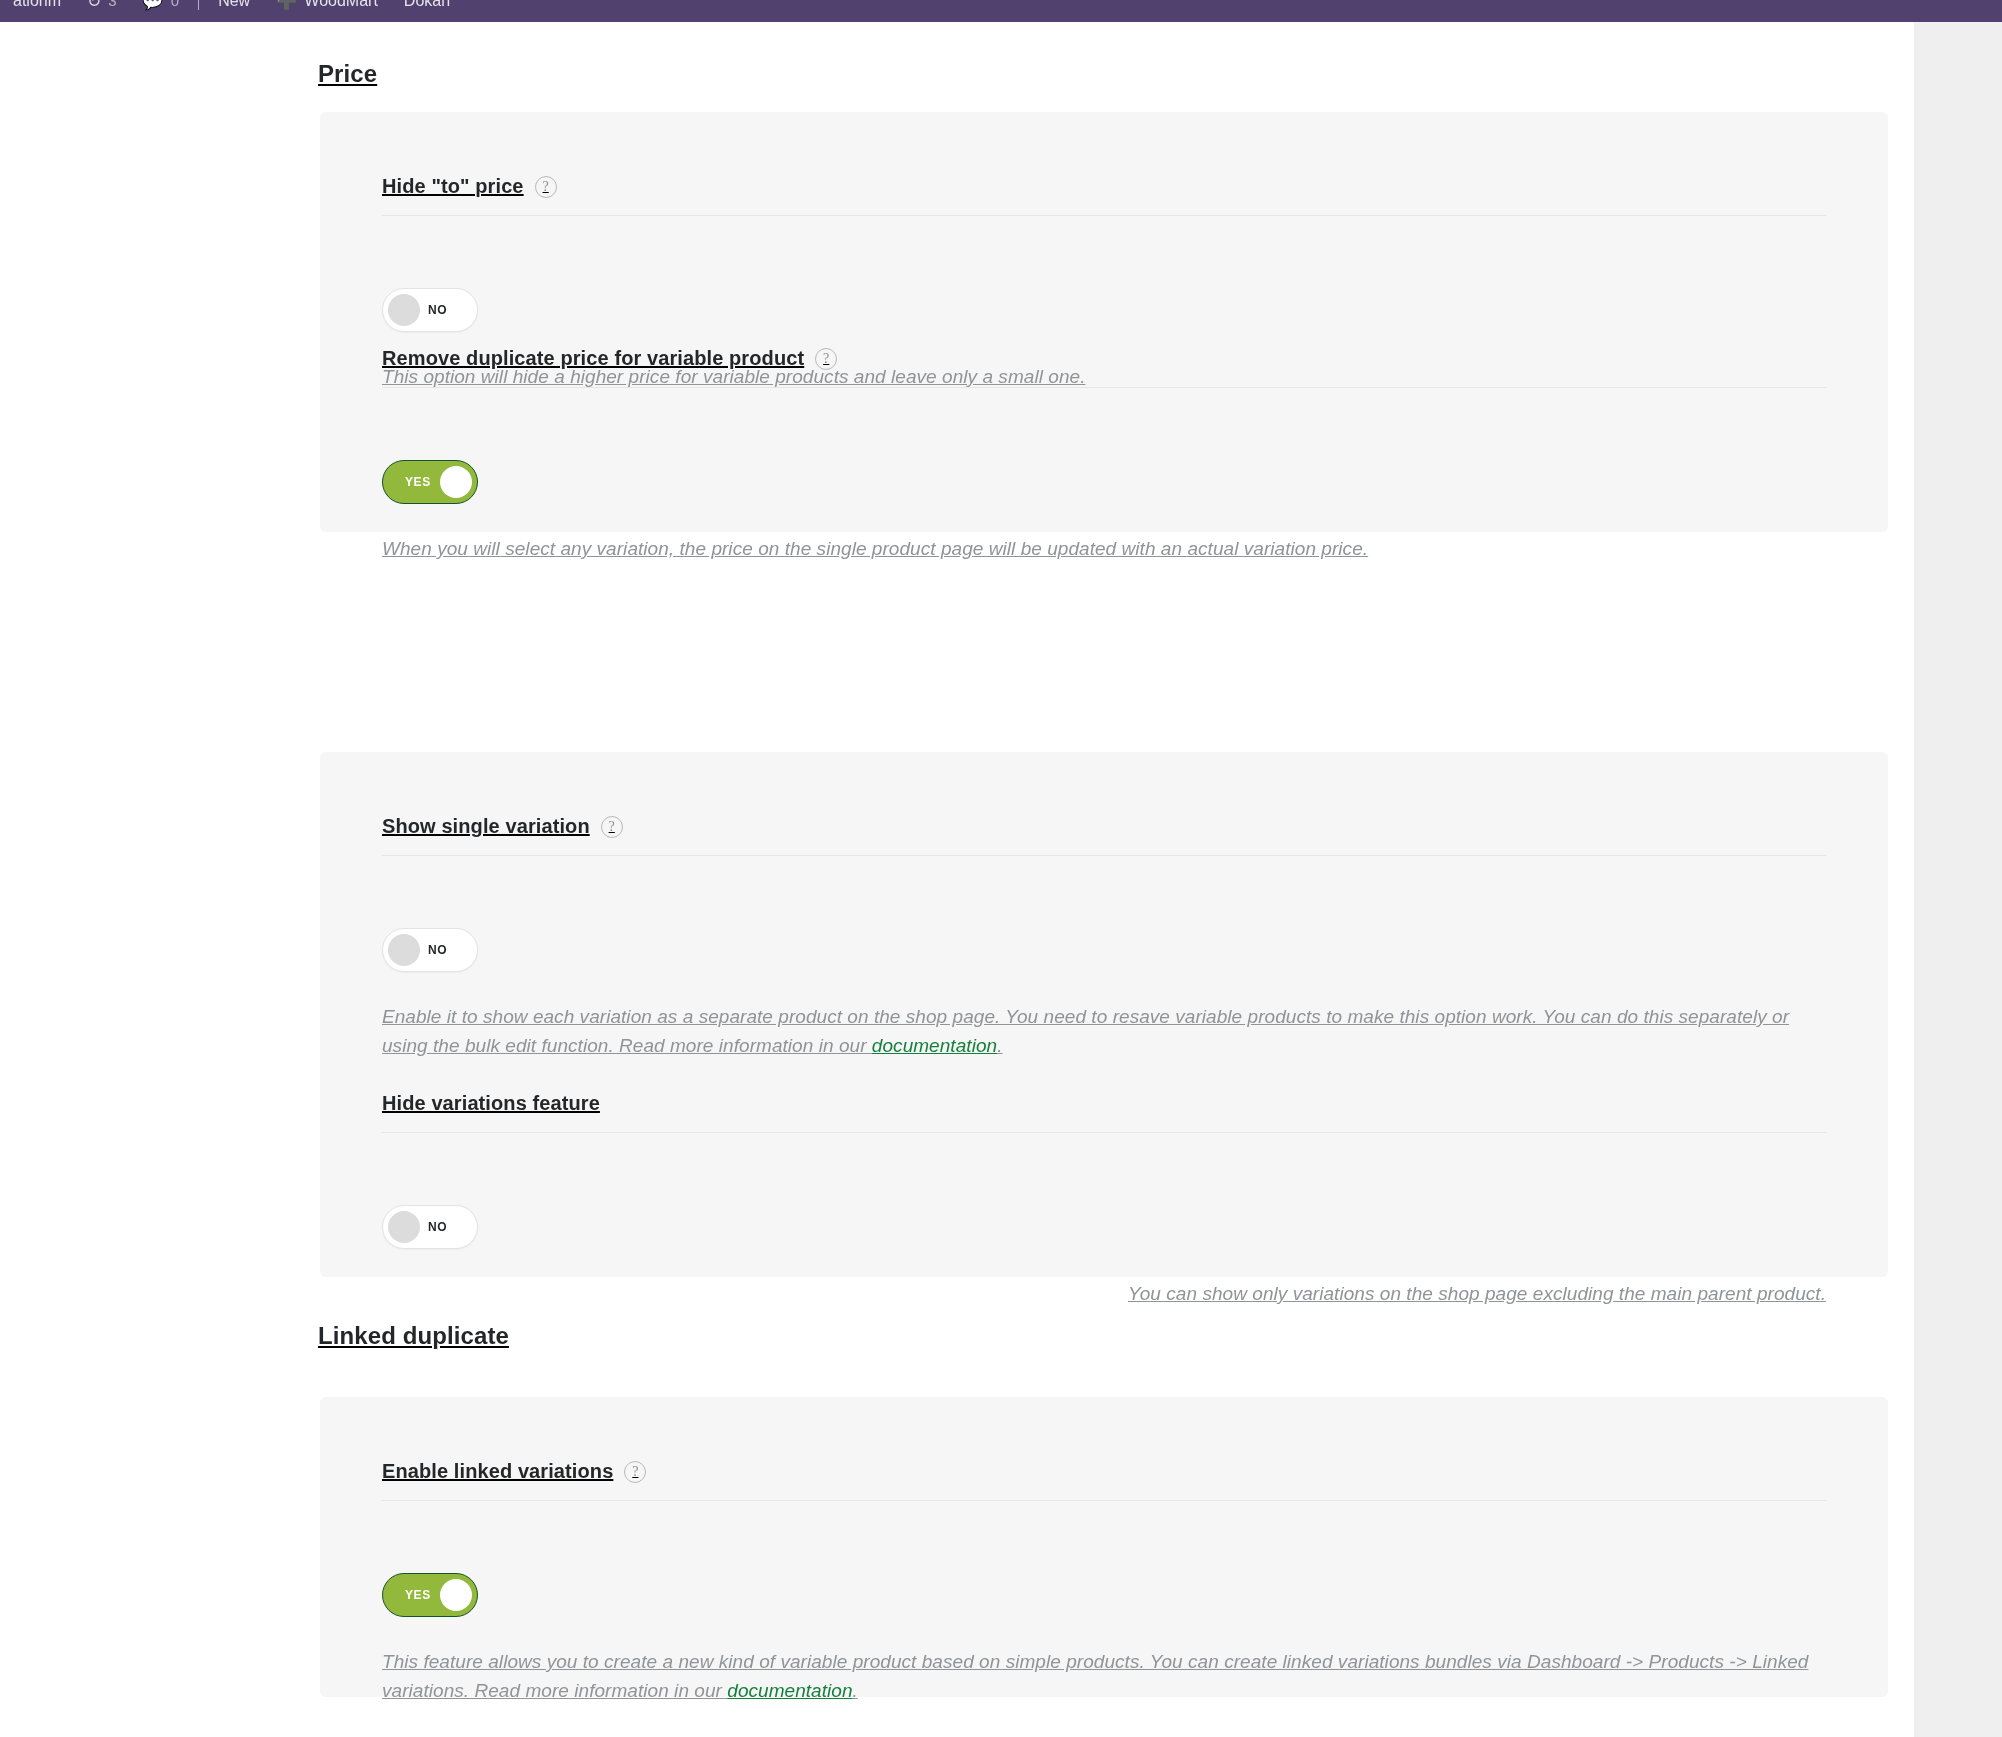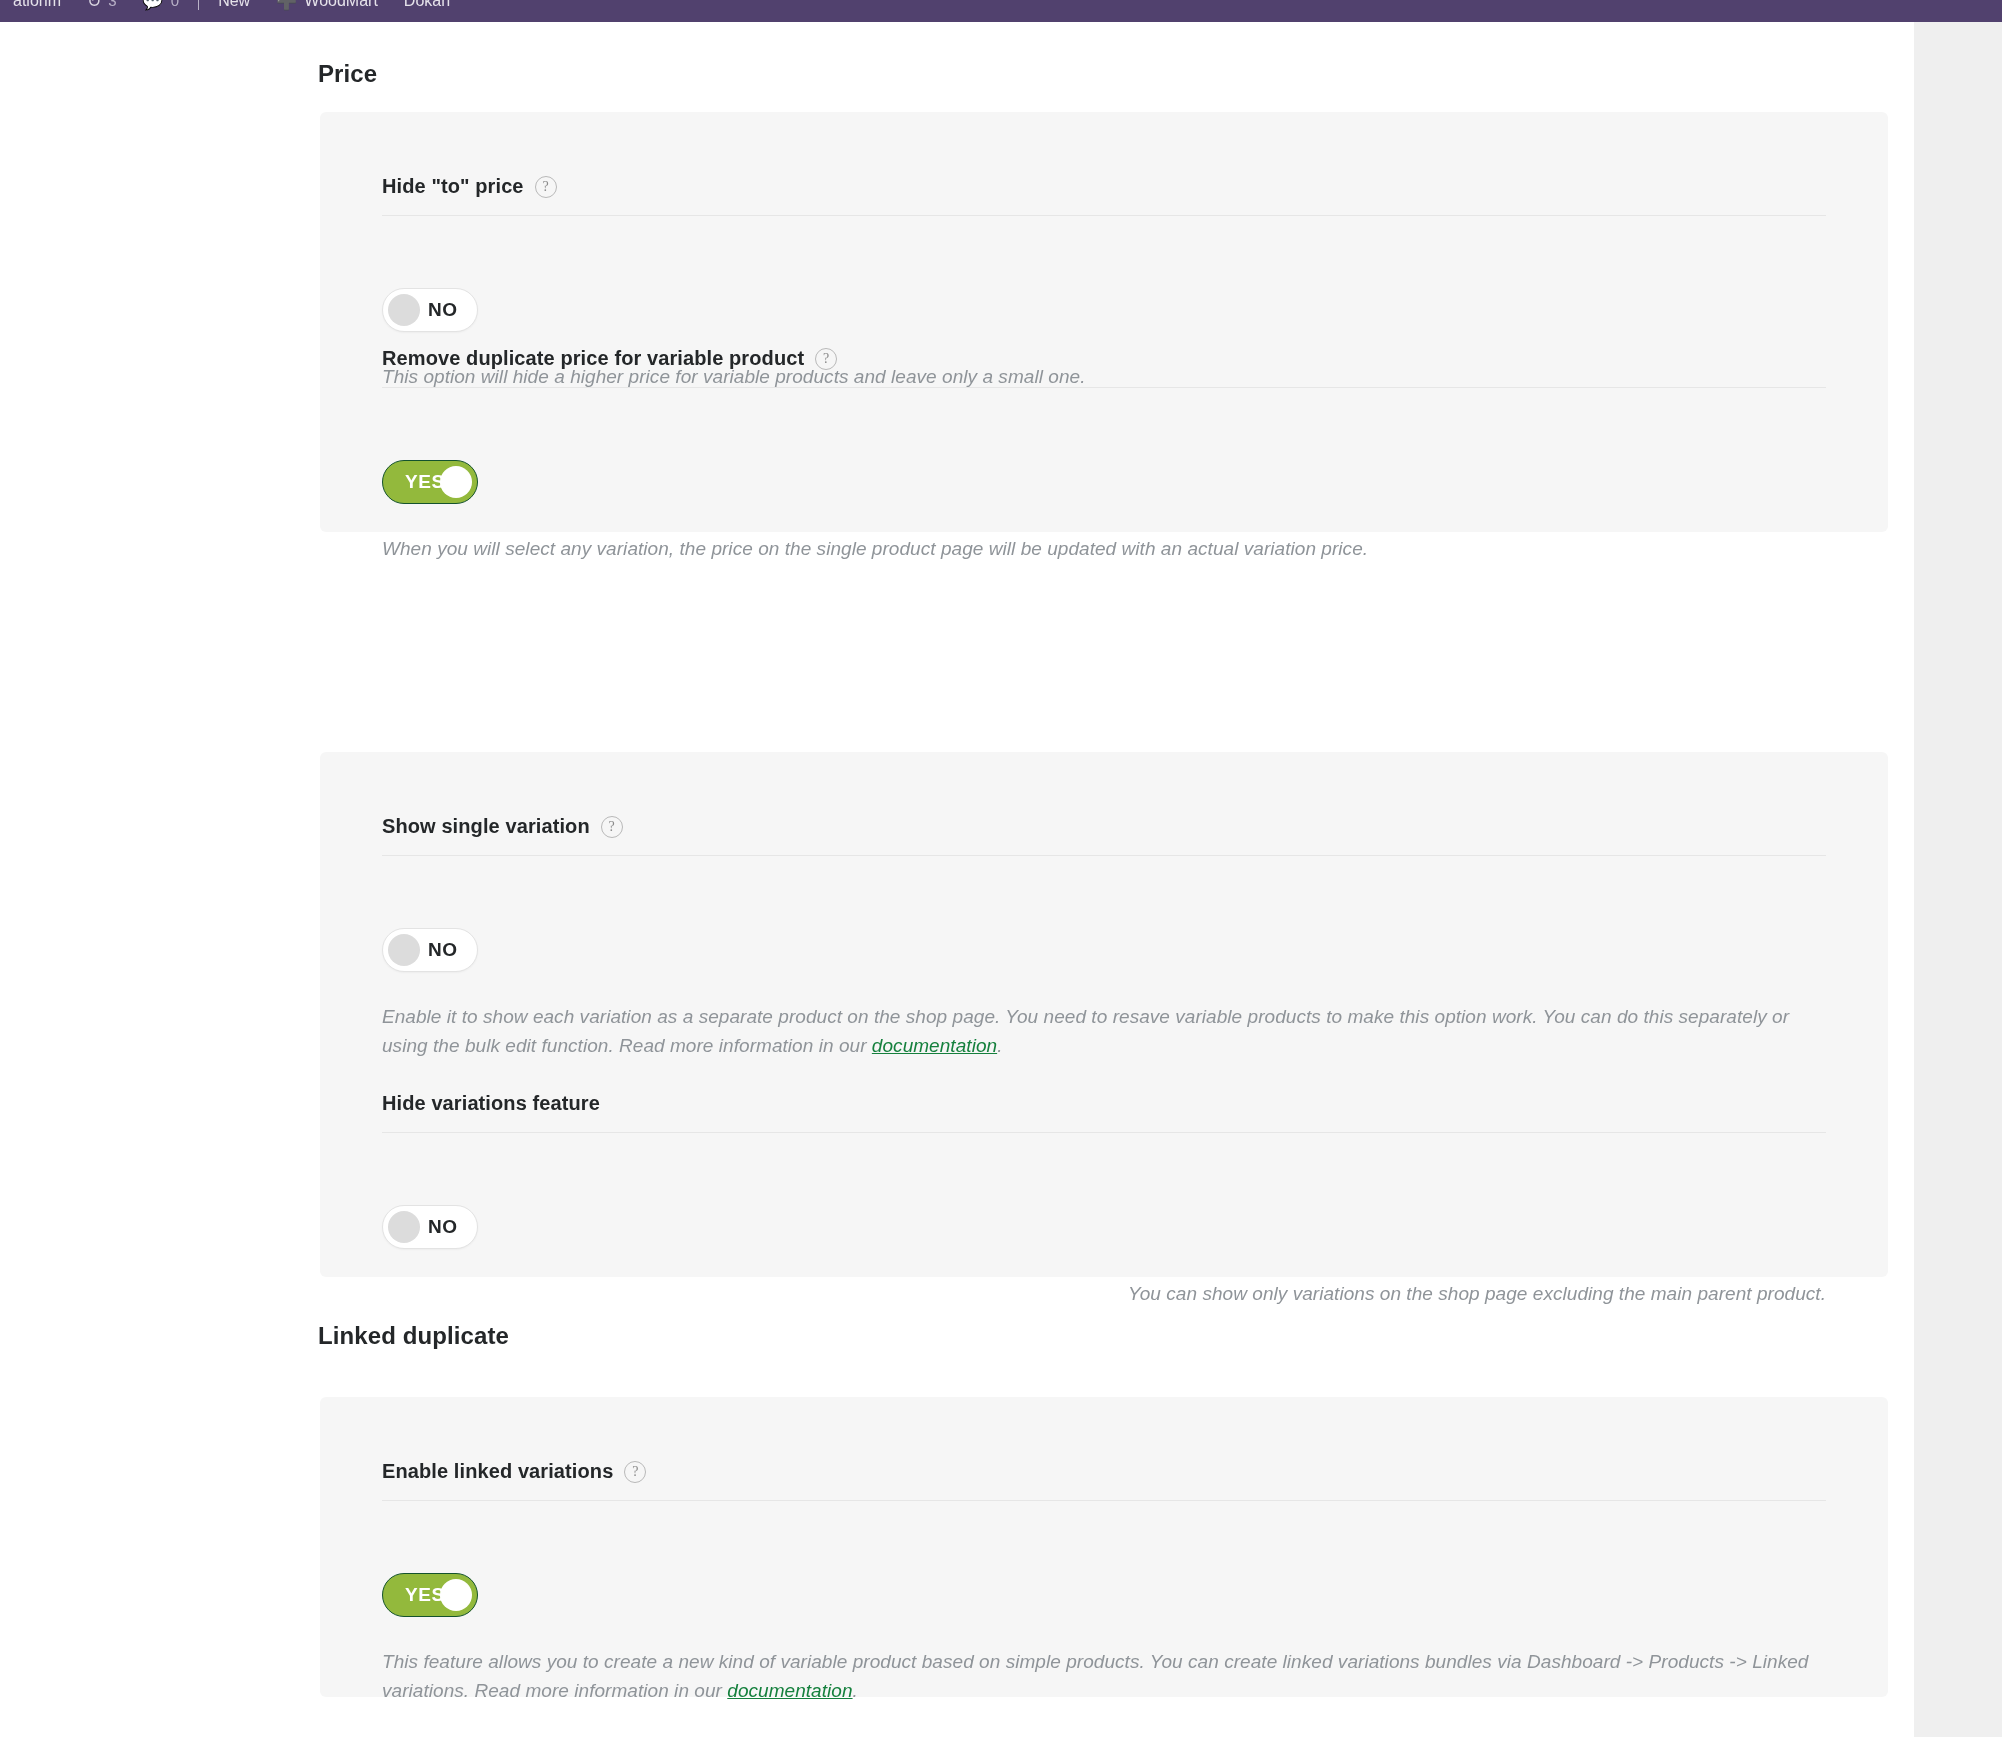--- a/index.html
+++ b/index.html
@@ -167,21 +167,21 @@
   }
   .switch.on .knob {
     right: 5px;
     background: #ffffff;
   }
   .switch .slabel {
     position: absolute;
     top: 0;
     height: 44px;
     line-height: 42px;
-    font-size: 19px;
+    font-size: 12px;
     font-weight: 700;
     letter-spacing: 0.6px;
   }
   .switch.off .slabel {
     left: 45px;
     color: #242729;
   }
   .switch.on .slabel {
     left: 22px;
     color: #ffffff;
@@ -195,21 +195,21 @@
     line-height: 1.55;
     letter-spacing: 0.05px;
     max-width: 1445px;
   }
   .desc a {
     color: #15803d;
     text-decoration: underline;
   }
 
   
-  .abs { position: absolute; }
+  .abs { position: absolute; text-decoration: underline; }
 </style>
 </head>
 <body>
 
 <div class="adminbar">
   <div class="adminbar-inner">
     <div class="ab-item">
       <span>ationm</span>
     </div>
     <div class="ab-item">

